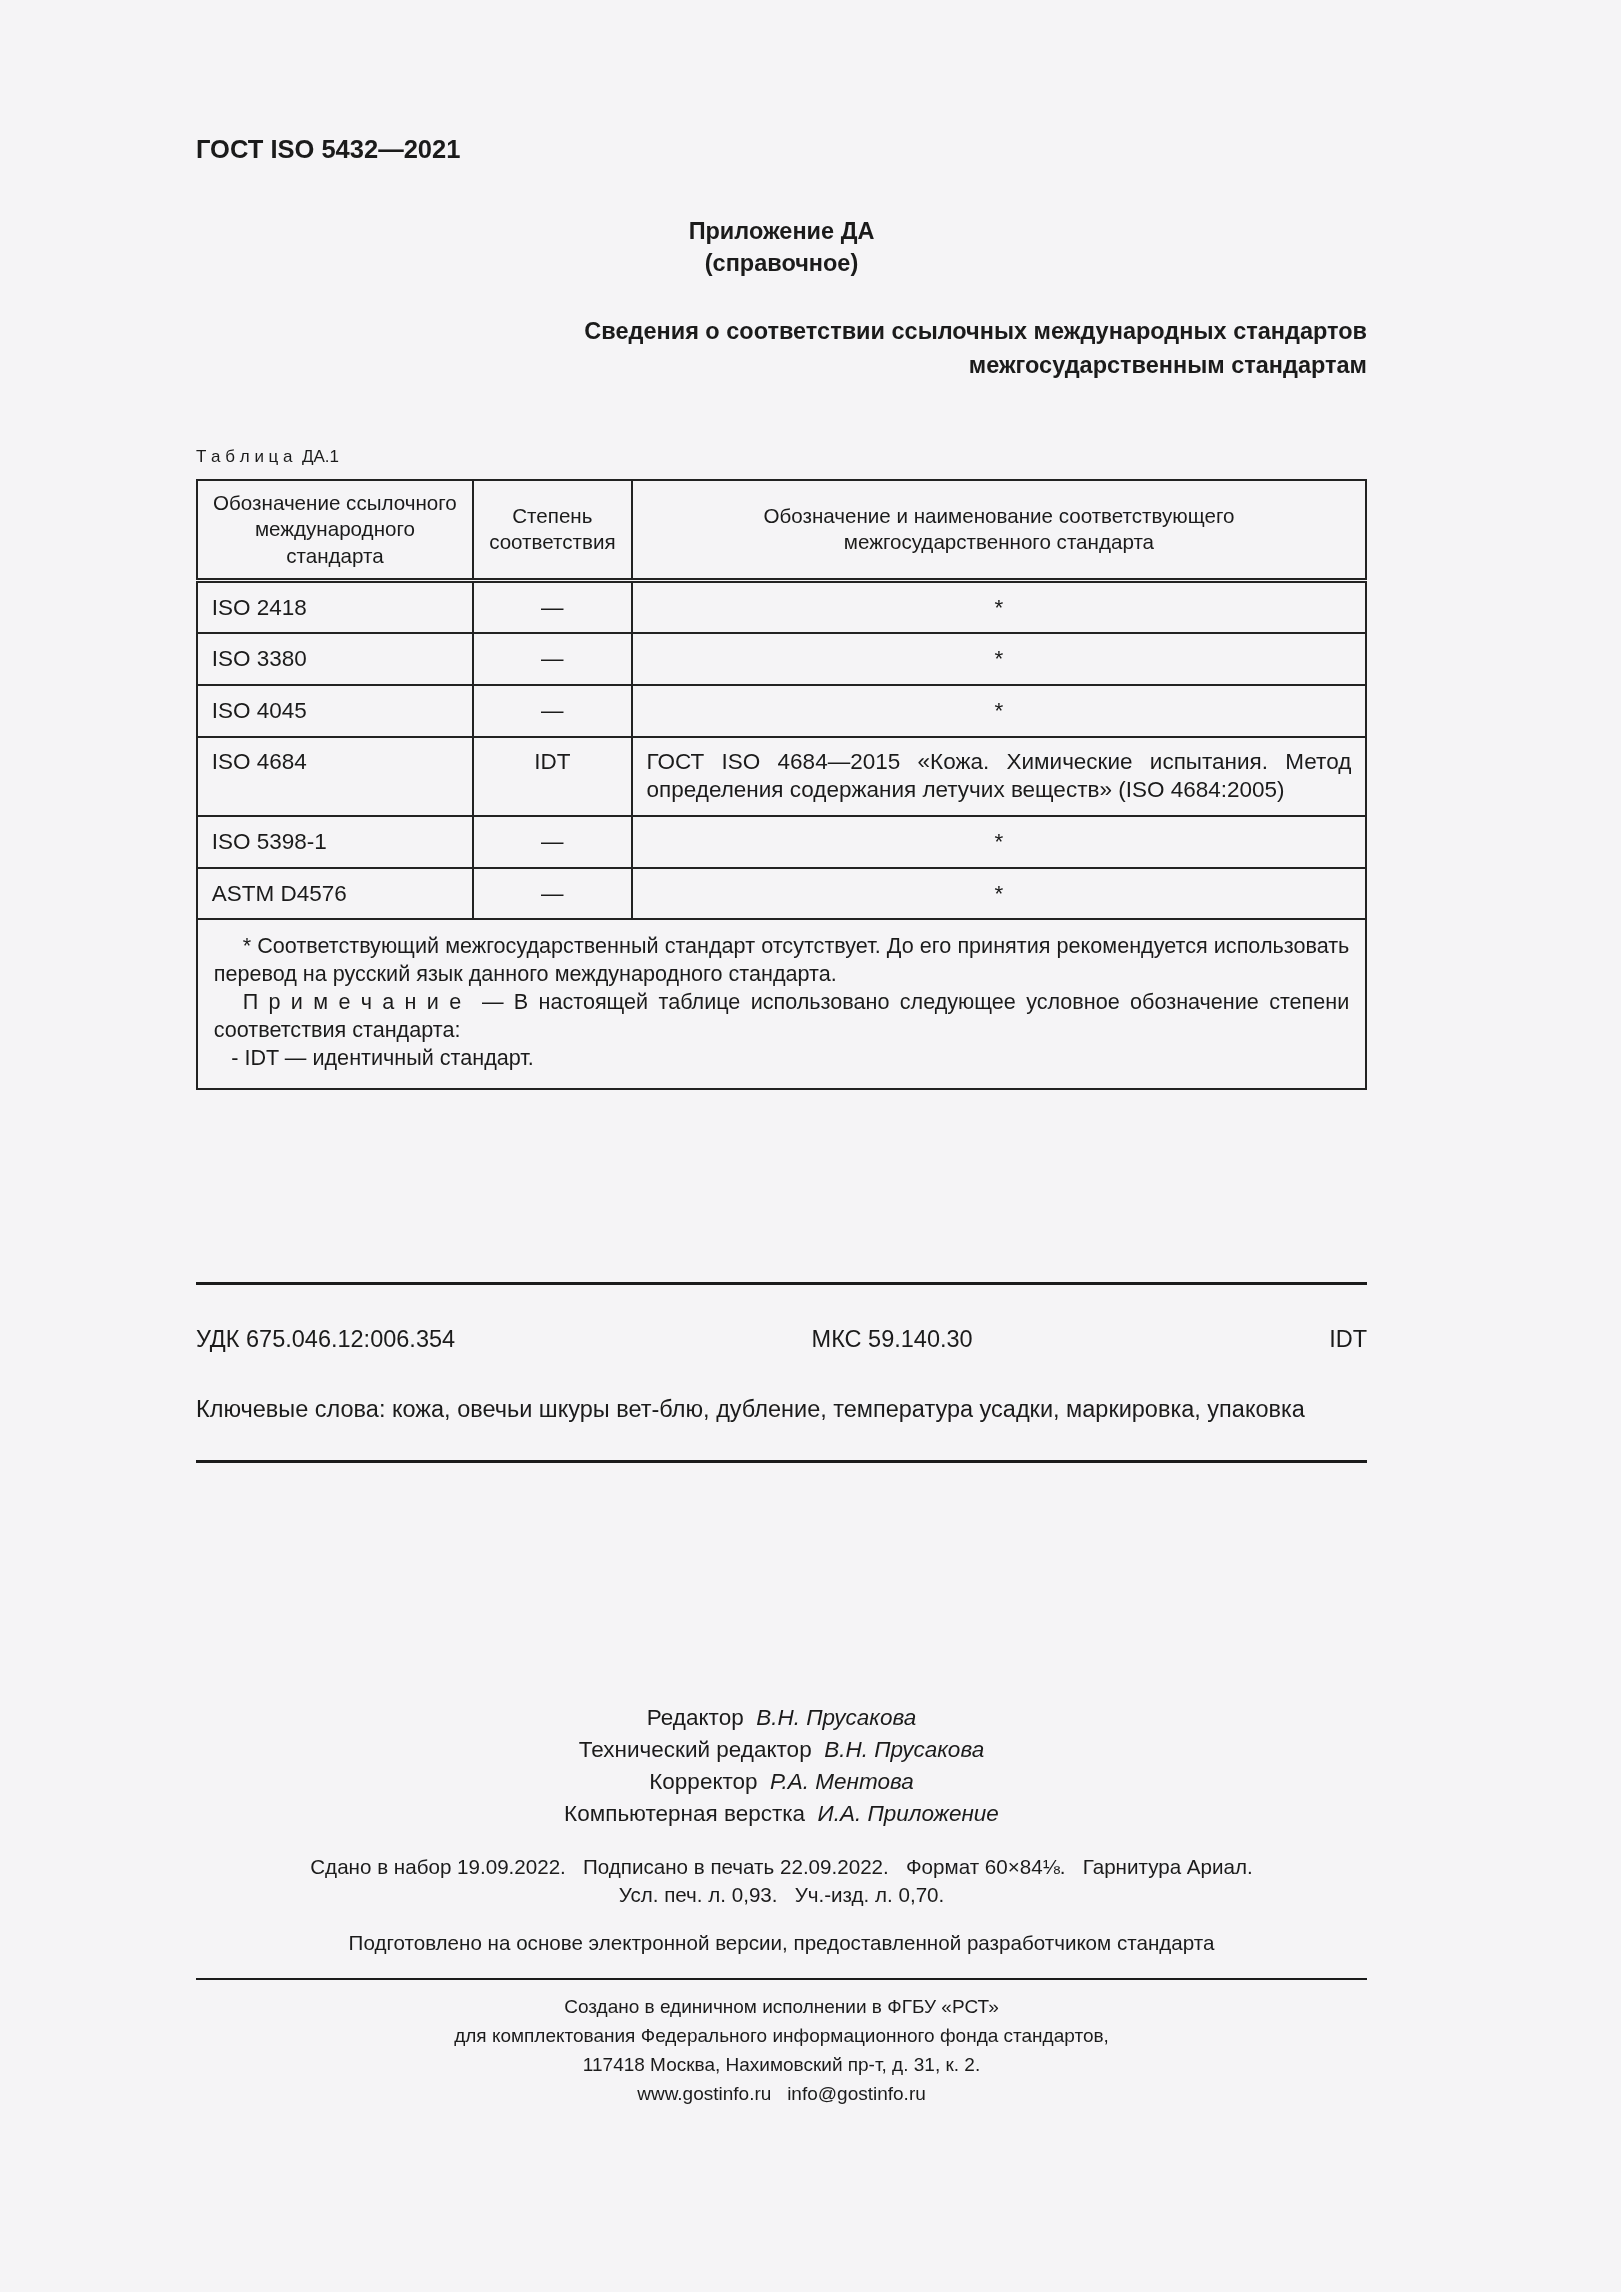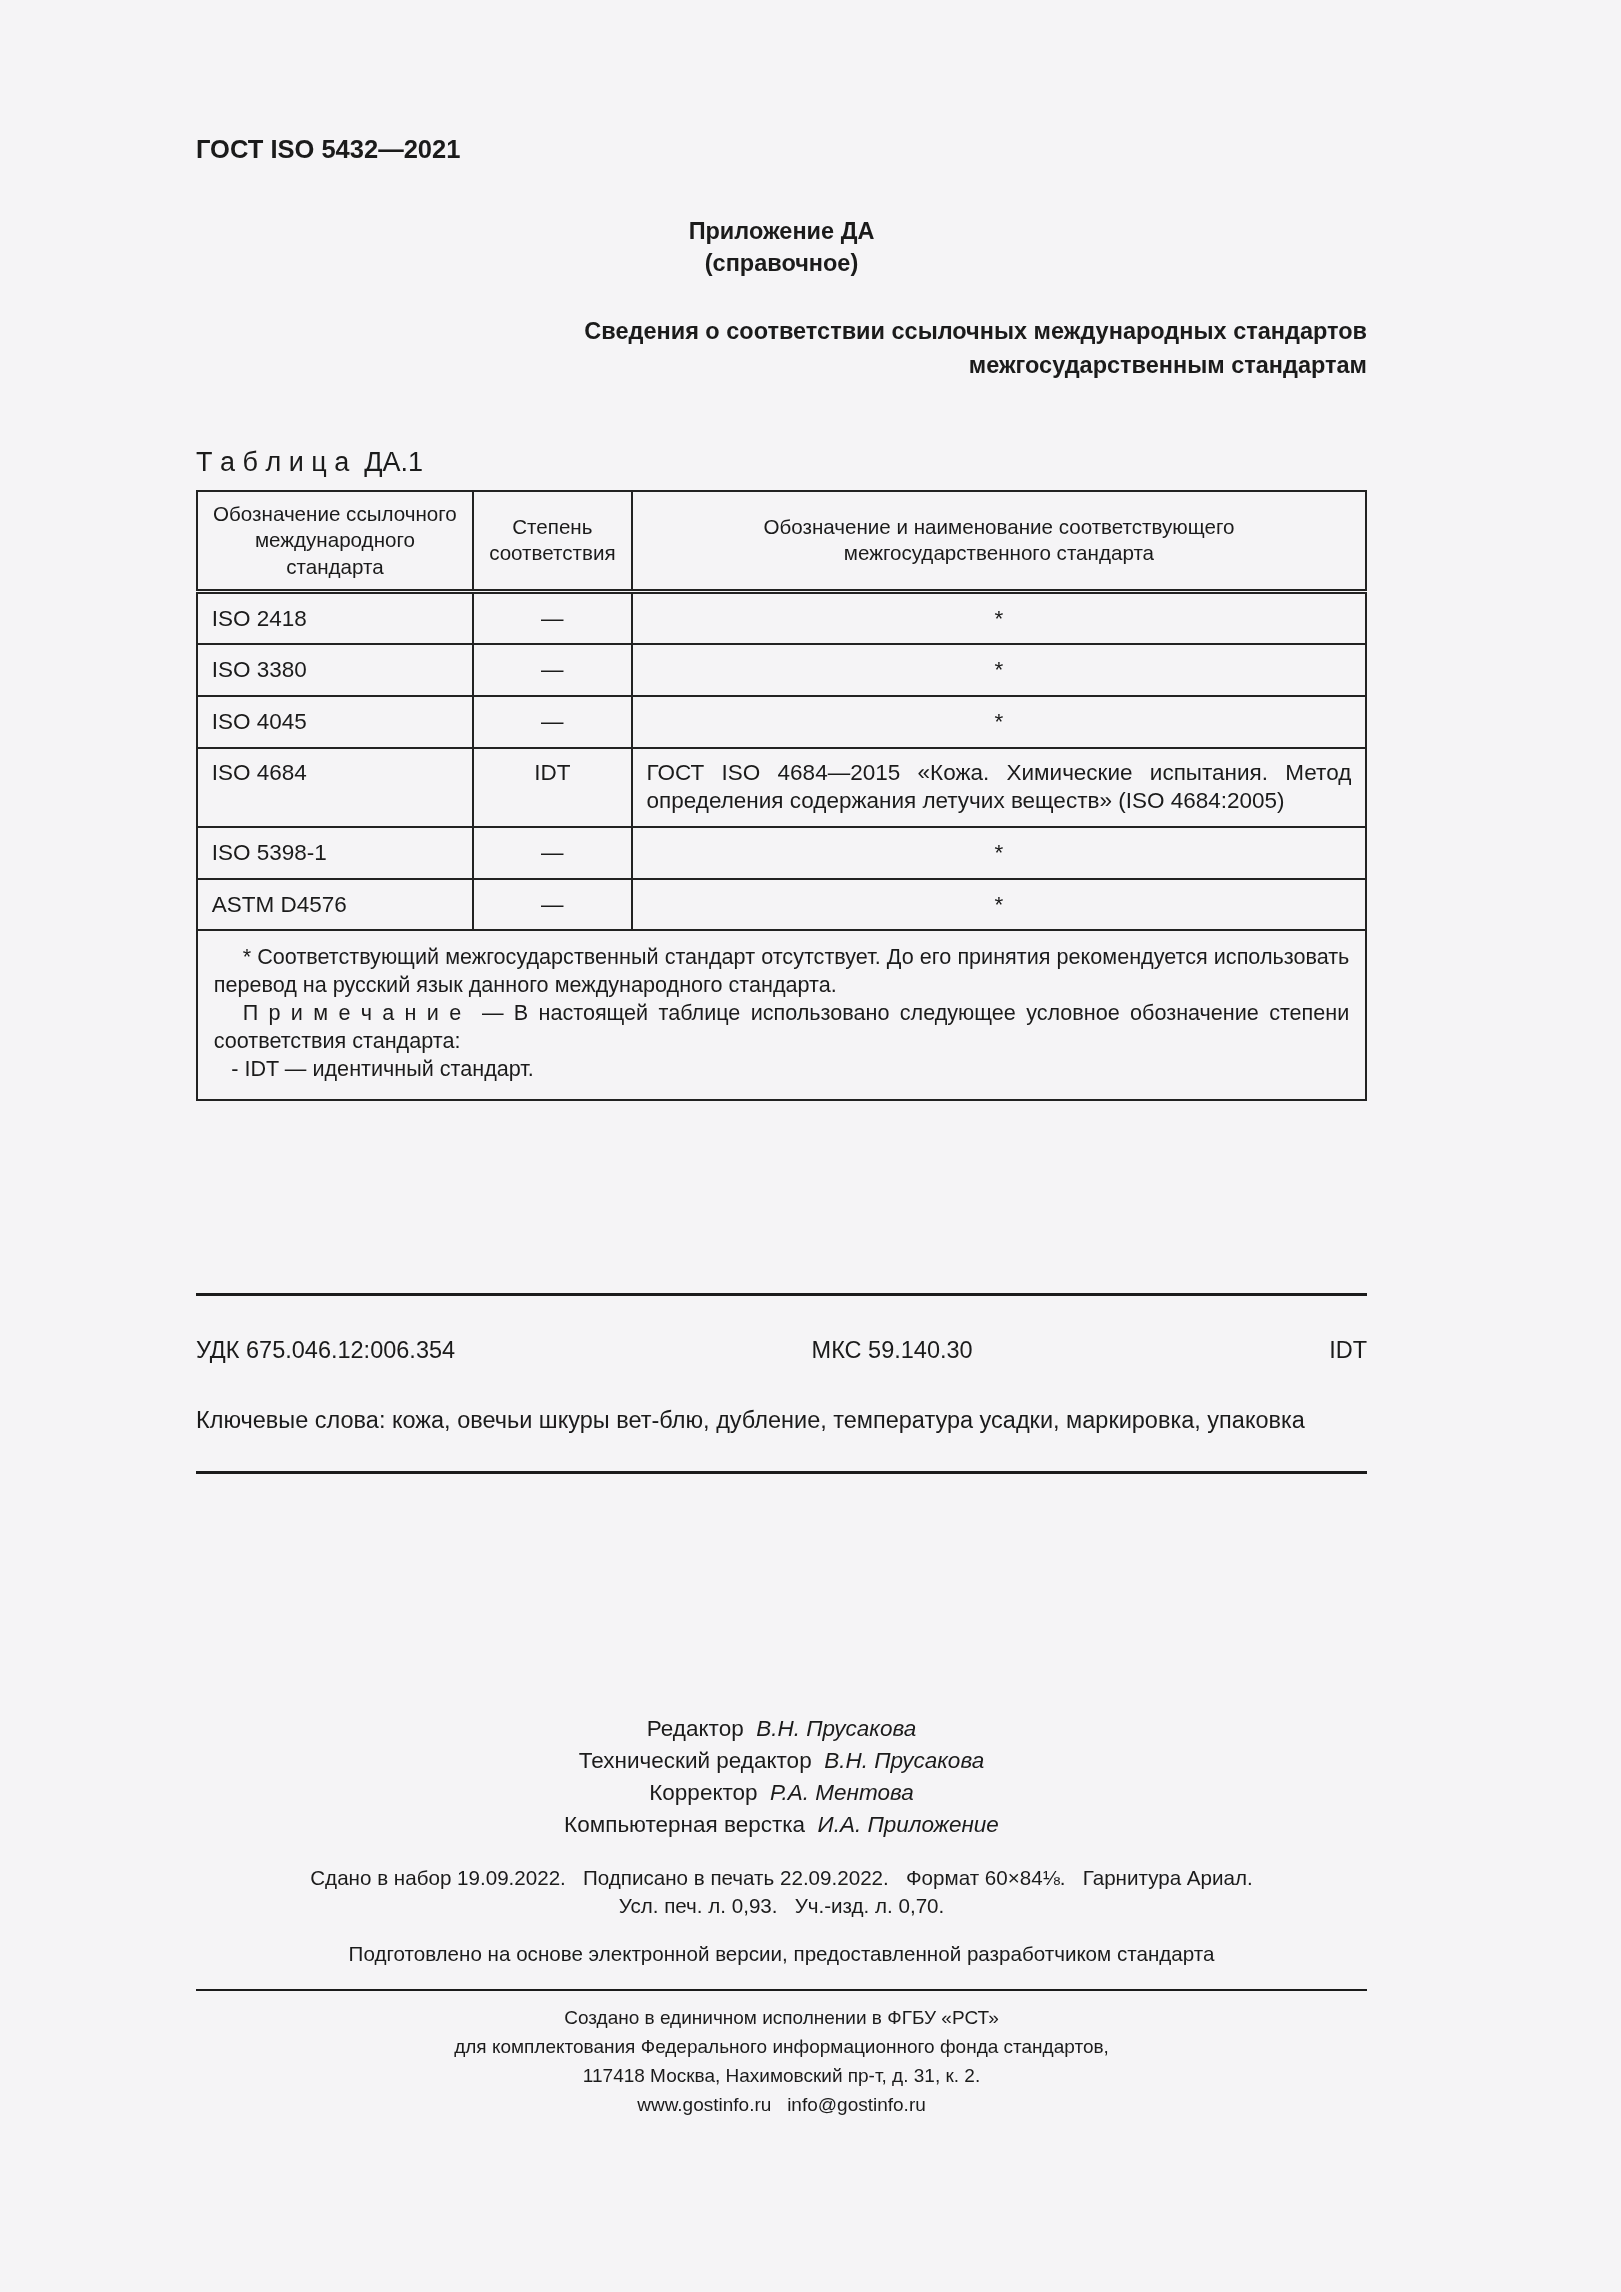--- a/index.html
+++ b/index.html
@@ -14,21 +14,21 @@
   }
   .page { padding: 135px 96px 0 196px; width: 1463px; }
   .prewrap { white-space: pre-wrap; }
 
   .doc-code { font-size: 25.5px; font-weight: bold; }
 
   .annex { margin-top: 51px; text-align: center; font-weight: bold; font-size: 23.5px; line-height: 32px; }
 
   .heading { margin-top: 35px; text-align: right; font-weight: bold; font-size: 23.5px; line-height: 34px; }
 
-  .table-caption { margin-top: 65px; font-size: 27px; }
+  .table-caption { margin-top: 65px; font-size: 17px; }
 
   table.std {
     margin-top: 11.8px;
     width: 100%;
     border-collapse: collapse;
     border: 2.9px solid #222;
     table-layout: fixed;
   }
   col.c1 { width: 23.6%; }
   col.c2 { width: 13.6%; }

